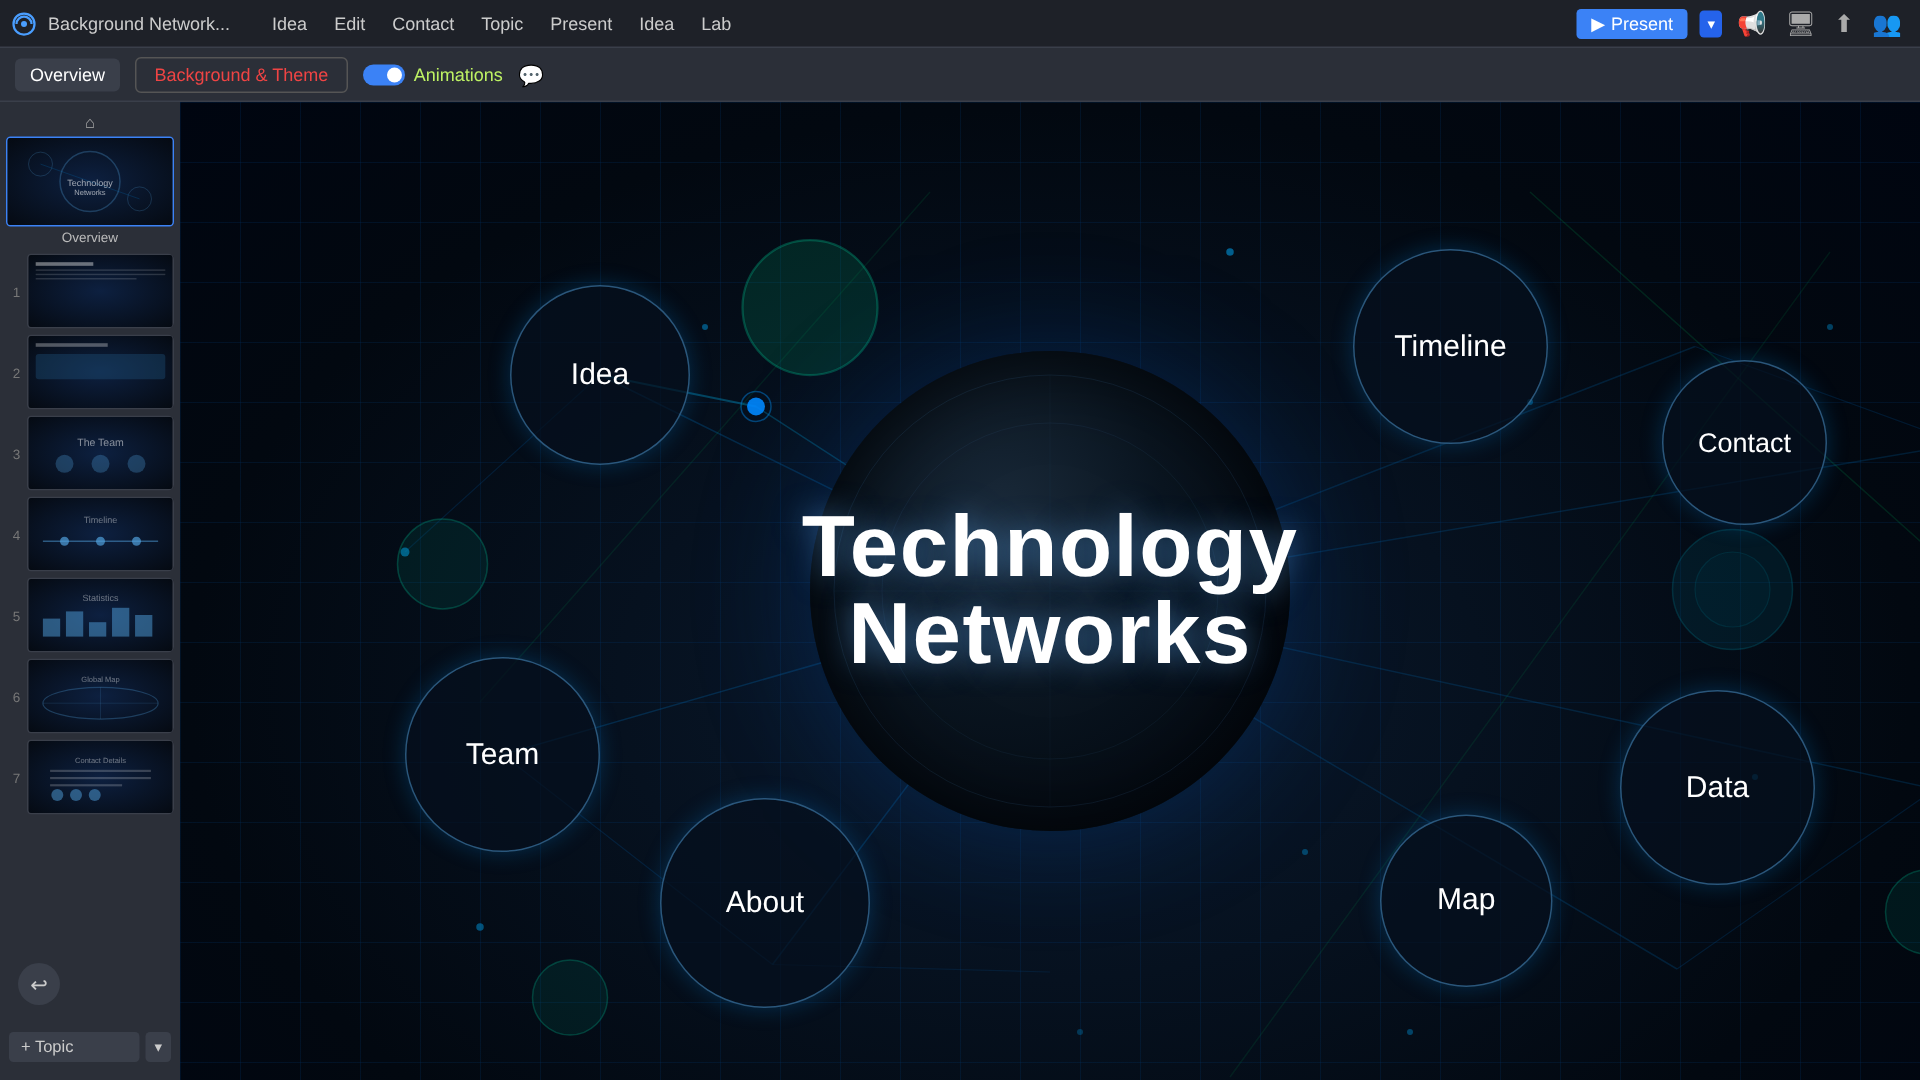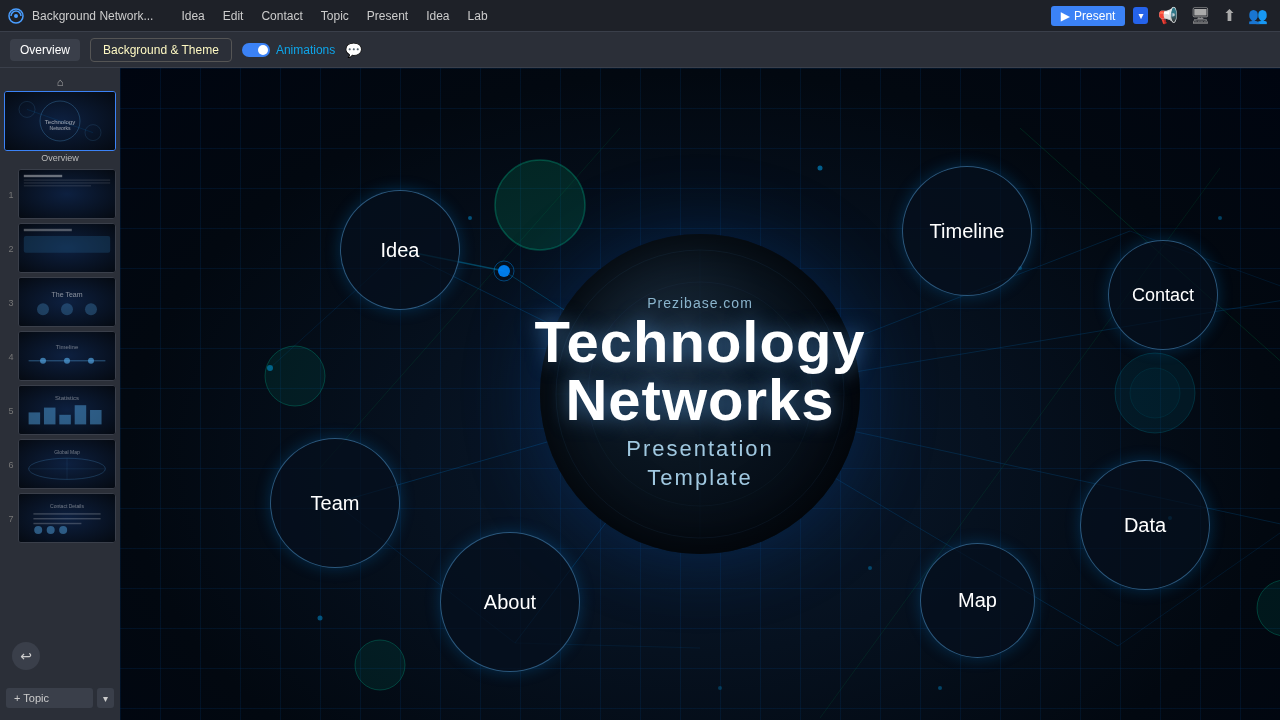--- a/index.html
+++ b/index.html
@@ -96,33 +96,33 @@
       border-radius: 4px;
       cursor: pointer;
       background: transparent;
       border: none;
     }
     .tab-btn.active {
       background: #3a3f4a;
       color: white;
     }
     .tab-btn-outline {
-      color: #fef9c3;
+      color: #ef4444;
       font-size: 12px;
       padding: 4px 12px;
       border-radius: 4px;
       cursor: pointer;
       background: transparent;
       border: 1px solid #555;
     }
     .anim-toggle {
       display: flex;
       align-items: flex-end;
       gap: 6px;
-      color: #0ea5e9;
+      color: #bef264;
       font-size: 12px;
       cursor: pointer;
     }
     .toggle-switch {
       width: 28px;
       height: 14px;
       background: #3b82f6;
       border-radius: 7px;
       position: relative;
       display: inline-block;
@@ -611,29 +611,24 @@
 
         <svg width="100%" height="100%" style="position:absolute;top:0;left:0;opacity:0.4;">
           <circle cx="50%" cy="50%" r="45%" fill="none" stroke="rgba(100,180,255,0.3)" stroke-width="0.5"></circle>
           <circle cx="50%" cy="50%" r="35%" fill="none" stroke="rgba(100,180,255,0.2)" stroke-width="0.5"></circle>
           <line x1="50%" y1="5%" x2="50%" y2="95%" stroke="rgba(100,180,255,0.1)" stroke-width="0.5"></line>
           <line x1="5%" y1="50%" x2="95%" y2="50%" stroke="rgba(100,180,255,0.1)" stroke-width="0.5"></line>
         </svg>
       </div>
 
       <div class="center-title">
-        <div class="prezibase-label">Prezibase.com</div>
         <div class="main-title">
           <span>Technology</span><br>
           <span>Networks</span>
         </div>
-        <div class="sub-title">
-          <span>Presentation</span><br>
-          <span>Template</span>
-        </div>
       </div>
 
       <div class="circle-node" style="width:120px; height:120px; left:220px; top:122px; font-size:20px;">
         <span>Idea</span>
       </div>
 
       <div class="circle-node" style="width:130px; height:130px; right:248px; top:98px; font-size:20px;">
         <span>Timeline</span>
       </div>
 

